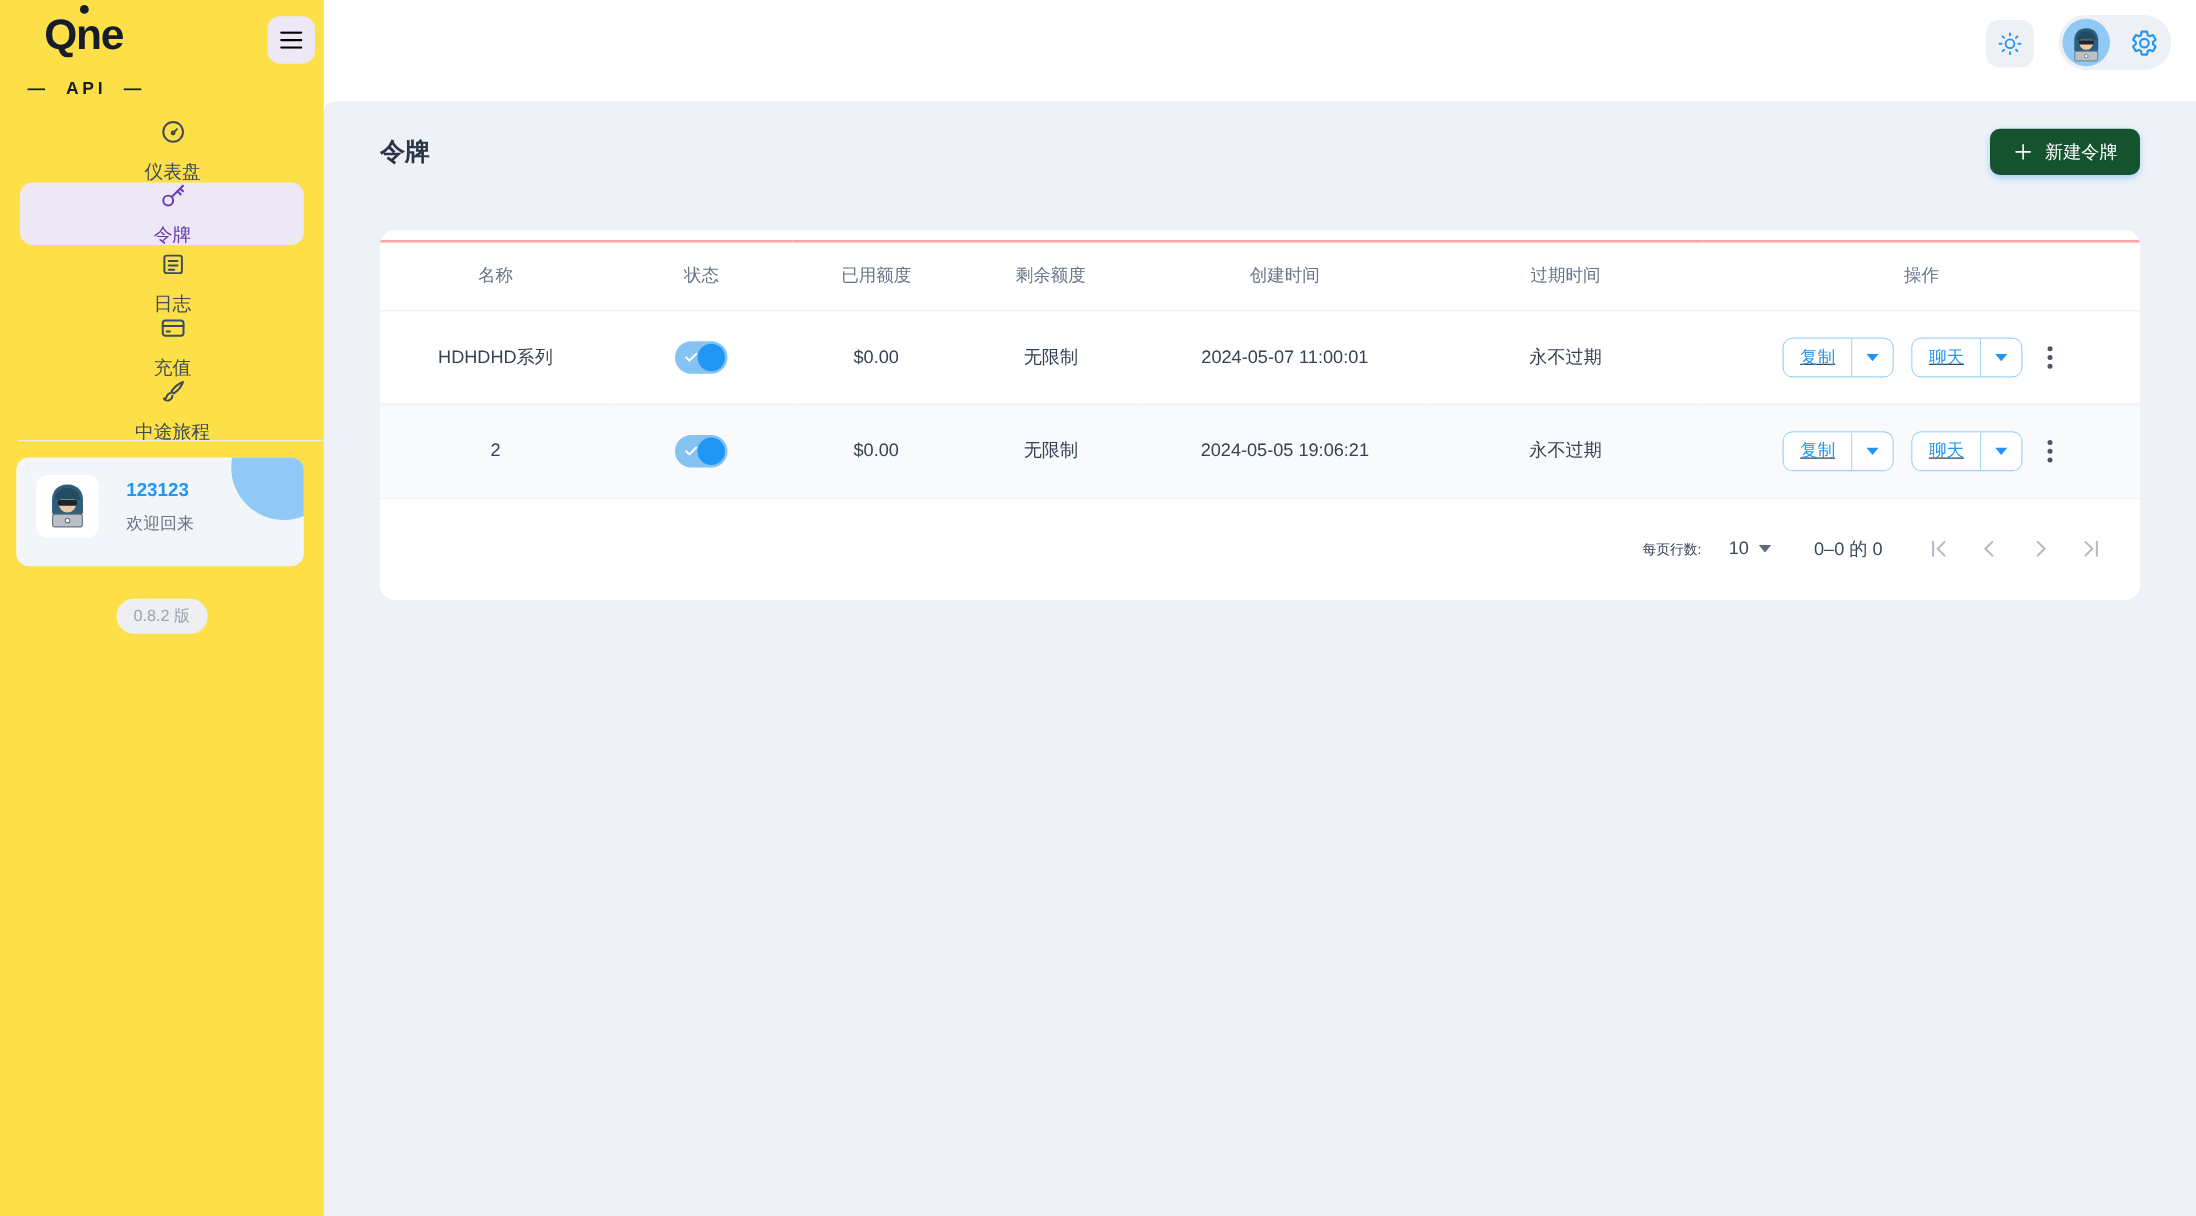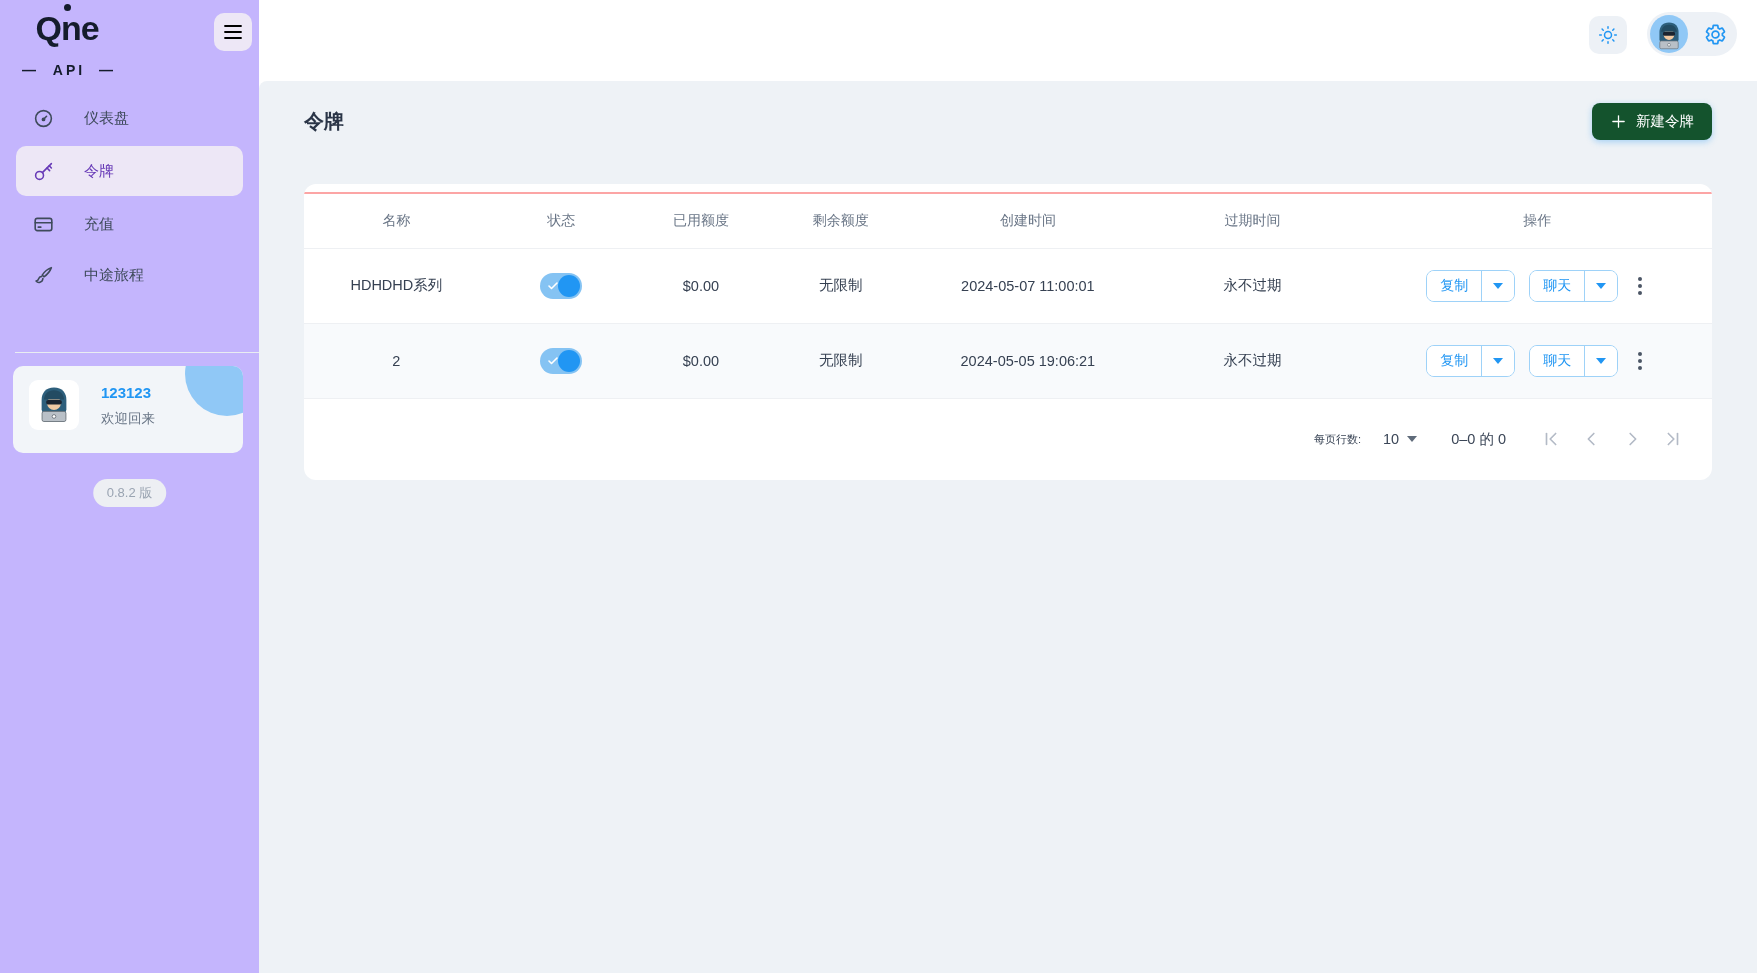--- a/index.html
+++ b/index.html
@@ -1,33 +1,33 @@
 <!DOCTYPE html>
 <html><head>
 <meta charset="utf-8">
 <style>
   * { margin:0; padding:0; box-sizing:border-box; }
   html,body { width:1757px; height:973px; background:#fff;
     font-family:"Liberation Sans","DejaVu Sans",sans-serif; color:#364152; }
   .page { position:relative; width:1757px; height:973px; overflow:hidden; background:#fff; }
 
   
-  .sidebar { position:absolute; left:0; top:0; width:259px; height:100%; background:#c4b5fd; z-index:2; }
+  .sidebar { position:absolute; left:0; top:0; width:259px; height:100%; background:#fde047; z-index:2; }
   .brand { position:absolute; left:22px; top:8px; width:90px; text-align:center; }
   .brand-text { font-size:34px; font-weight:800; letter-spacing:-1px; color:#151c2c; line-height:40px; }
   .n-dot { position:relative; }
   .n-dot::before { content:""; position:absolute; top:-5px; left:3px; width:7px; height:7px; border-radius:50%; background:#151c2c; }
   .brand-sub { font-size:14px; font-weight:700; letter-spacing:3px; color:#151c2c; margin-top:14px; }
   .hamburger-btn { position:absolute; left:214px; top:13px; width:38px; height:38px; border:none; border-radius:10px;
     background:#ede7f6; display:flex; align-items:center; justify-content:center; cursor:pointer; }
   .hamburger-btn svg { stroke:#673ab7; }
 
   .nav { position:absolute; top:90px; left:0; width:100%; }
-  .nav-item { display:flex; align-items:center; gap:30px; height:46px; margin:5px 16px; padding-left:17px;
-    border-radius:10px; font-size:15px; color:#3e4a5b; cursor:pointer; }
+  .nav-item { display:flex; align-items:center; gap:12px; height:46px; margin:5px 16px; padding-left:17px;
+    border-radius:10px; font-size:15px; color:#3e4a5b; cursor:pointer;flex-direction:column; }
   .nav-item svg { stroke:#3e4a5b; flex:0 0 auto; }
   .nav-item.active { background:#ede7f6; color:#673ab7; height:50px; }
   .nav-item.active svg { stroke:#673ab7; }
 
   .sidebar-divider { position:absolute; top:352px; left:15px; right:0; border-top:1px solid #e9edf2; }
 
   .user-card { position:absolute; top:366px; left:13px; width:230px; height:87px; background:#f2f5f9;
     border-radius:10px; overflow:hidden; cursor:pointer; }
   .user-card::after { content:""; position:absolute; top:-34px; right:-26px; width:84px; height:84px;
     border-radius:50%; background:#90c8f6; }
@@ -79,21 +79,21 @@
   tbody tr { height:75px; border-bottom:1px solid #eef0f3; }
   tbody tr.striped { background:#f8fafc; }
   td { text-align:center; font-size:14.5px; color:#364152; }
 
   .toggle { position:relative; display:inline-block; width:42px; height:26px; border-radius:13px;
     background:#85c3f3; vertical-align:middle; cursor:pointer; }
   .toggle .check { position:absolute; left:7px; top:7px; }
   .toggle .thumb { position:absolute; right:2px; top:2px; width:22px; height:22px; border-radius:50%; background:#2196f3; }
 
   .actions-cell { display:flex; align-items:center; justify-content:center; gap:14px; }
-  .btn-group { display:inline-flex; border:1px solid #9ed2f8; border-radius:8px; overflow:hidden; background:#fff; }
+  .btn-group { display:inline-flex; border:1px solid #9ed2f8; border-radius:8px; overflow:hidden; background:#fff;text-decoration:underline; }
   .bg-label { border:none; background:#fff; color:#2196f3; font-size:14px; height:30px; padding:0 13px;
     cursor:pointer; border-right:1px solid #9ed2f8; font-family:inherit; }
   .bg-caret { border:none; background:#fff; width:32px; height:30px; display:flex; align-items:center;
     justify-content:center; cursor:pointer; }
   .dots-btn { border:none; background:none; display:flex; flex-direction:column; gap:3px; padding:6px; cursor:pointer; }
   .dots-btn i { width:4px; height:4px; border-radius:50%; background:#4b5565; }
 
   .pagination { height:81px; display:flex; align-items:center; justify-content:flex-end; padding-right:20px; }
   .pg-label { font-size:11px; color:#3b4657; margin-right:22px; }
   .pg-select { display:flex; align-items:center; gap:8px; border:none; background:none; font-size:14.5px;
@@ -138,20 +138,31 @@
       <div class="nav-item active">
         <span style="display:flex">
           <svg class="stroke" width="21" height="21" viewBox="0 0 24 24">
               <circle cx="7.5" cy="16.5" r="4.5"></circle>
               <path d="M10.7 13.3L21 3"></path>
               <path d="M16 8l3 3"></path>
               <path d="M18.5 5.5l2.5 2.5"></path>
             </svg>
         </span>
         <span>令牌</span>
+      </div>
+      <div class="nav-item">
+        <span style="display:flex">
+          <svg class="stroke" width="21" height="21" viewBox="0 0 24 24">
+              <rect x="4" y="4" width="16" height="16" rx="2"></rect>
+              <line x1="8" y1="9" x2="16" y2="9"></line>
+              <line x1="8" y1="13" x2="16" y2="13"></line>
+              <line x1="8" y1="17" x2="13" y2="17"></line>
+            </svg>
+        </span>
+        <span>日志</span>
       </div>
       <div class="nav-item">
         <span style="display:flex">
           <svg class="stroke" width="21" height="21" viewBox="0 0 24 24">
               <rect x="2.5" y="5" width="19" height="14" rx="2.5"></rect>
               <line x1="2.5" y1="10" x2="21.5" y2="10"></line>
               <line x1="6" y1="15" x2="9" y2="15"></line>
             </svg>
         </span>
         <span>充值</span>

